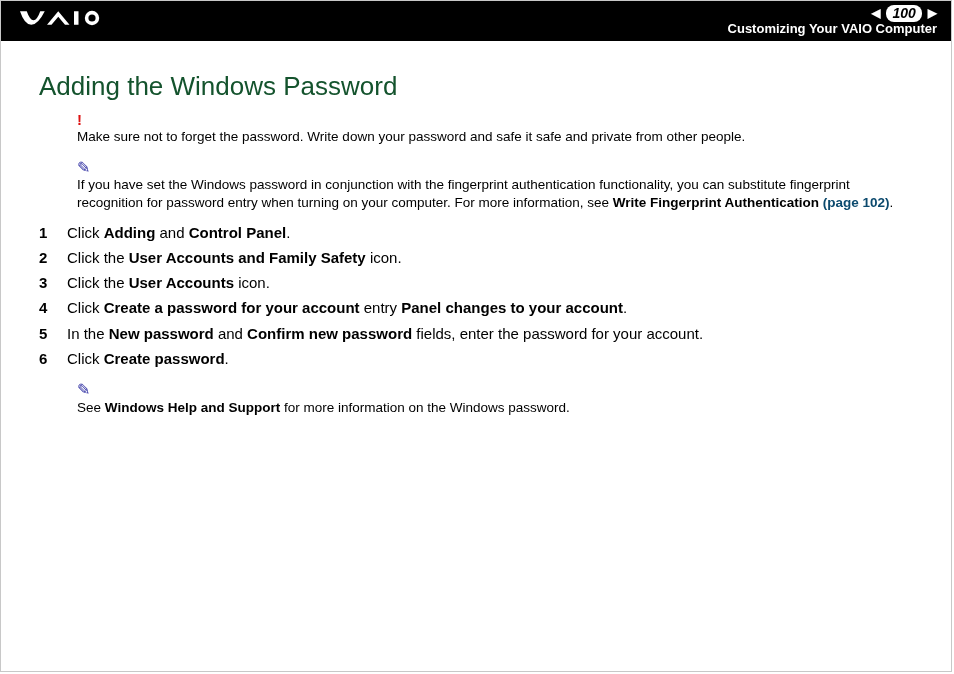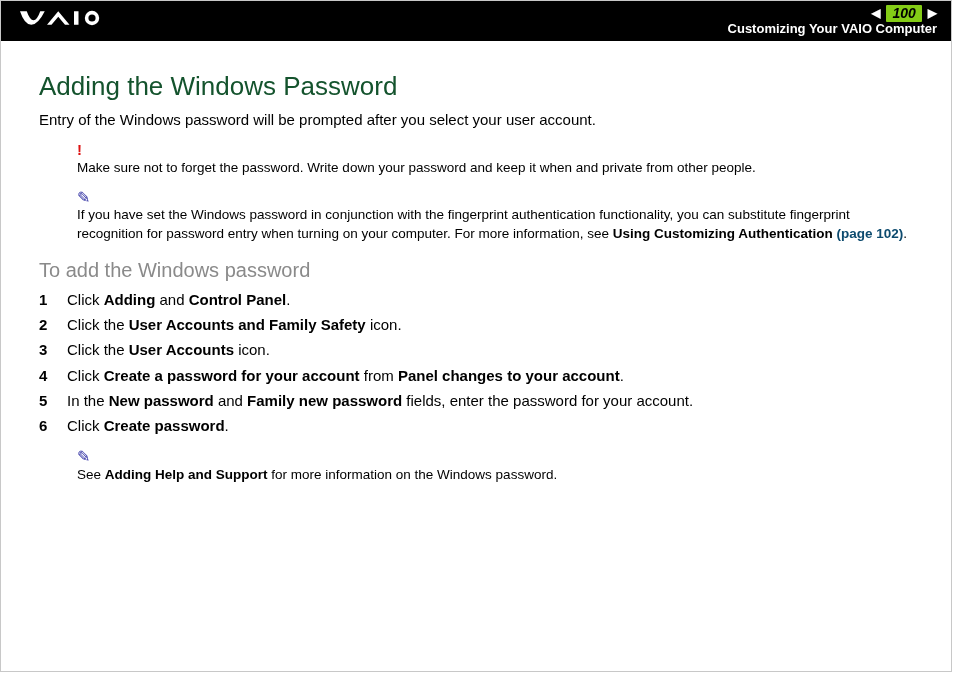--- a/index.html
+++ b/index.html
@@ -41,24 +41,24 @@
   }
   .pagebox {
     display: inline-flex;
     align-items: center;
     gap: 6px;
     font-weight: bold;
     font-style: italic;
     font-size: 14px;
   }
   .pagebox .num {
-    background: #84cc16;
+    background: #ffffff;
     color: #000;
     padding: 0 6px;
-    border-radius: 1px;
+    border-radius: 8px;
     font-style: italic;
   }
   .arrow {
     font-style: normal;
     font-size: 12px;
     color: #fff;
   }
   .section-title {
     font-weight: bold;
     font-size: 13px;
@@ -149,58 +149,56 @@
         <span class="arrow">▶</span>
       </div>
       <div class="section-title">Customizing Your VAIO Computer</div>
     </div>
   </div>
 
   <div class="content">
 
     <h1 class="title">Adding the Windows Password</h1>
 
-    <p class="body">Entry of the Windows password will be prompted after you select your user account.</p>
 
     <div class="note">
       <span class="mark mark-bang">!</span>
-      <span>Make sure not to forget the password. Write down your password and keep it when and private from other people.</span>
+      <span>Make sure not to forget the password. Write down your password and safe it safe and private from other people.</span>
     </div>
 
     <div class="note">
       <span class="mark mark-pencil">✎</span>
       <span>
-        <span>If you have set the Windows password in conjunction with the fingerprint authentication functionality, you can substitute fingerprint recognition for password entry when turning on your computer. For more information, see </span><b>Using Customizing Authentication</b><span class="link"> (page 102)</span><span>.</span>
+        <span>If you have set the Windows password in conjunction with the fingerprint authentication functionality, you can substitute fingerprint recognition for password entry when turning on your computer. For more information, see </span><b>Write Fingerprint Authentication</b><span class="link"> (page 102)</span><span>.</span>
       </span>
     </div>
 
-    <h2 class="sub">To add the Windows password</h2>
 
     <ol class="steps">
       <li>
         <span>Click </span><b>Adding</b><span> and </span><b>Control Panel</b><span>.</span>
       </li>
       <li>
         <span>Click the </span><b>User Accounts and Family Safety</b><span> icon.</span>
       </li>
       <li>
         <span>Click the </span><b>User Accounts</b><span> icon.</span>
       </li>
       <li>
-        <span>Click </span><b>Create a password for your account</b><span> from </span><b>Panel changes to your account</b><span>.</span>
-      </li>
-      <li>
-        <span>In the </span><b>New password</b><span> and </span><b>Family new password</b><span> fields, enter the password for your account.</span>
+        <span>Click </span><b>Create a password for your account</b><span> entry </span><b>Panel changes to your account</b><span>.</span>
+      </li>
+      <li>
+        <span>In the </span><b>New password</b><span> and </span><b>Confirm new password</b><span> fields, enter the password for your account.</span>
       </li>
       <li>
         <span>Click </span><b>Create password</b><span>.</span>
       </li>
     </ol>
 
     <div class="note">
       <span class="mark mark-pencil">✎</span>
       <span>
-        <span>See </span><b>Adding Help and Support</b><span> for more information on the Windows password.</span>
+        <span>See </span><b>Windows Help and Support</b><span> for more information on the Windows password.</span>
       </span>
     </div>
 
   </div>
 </div>
 
 </body></html>

